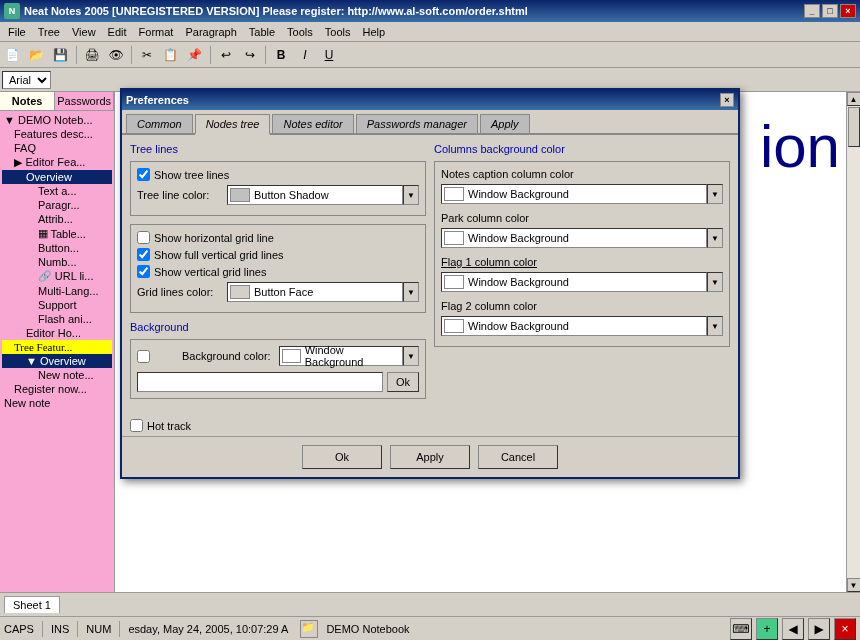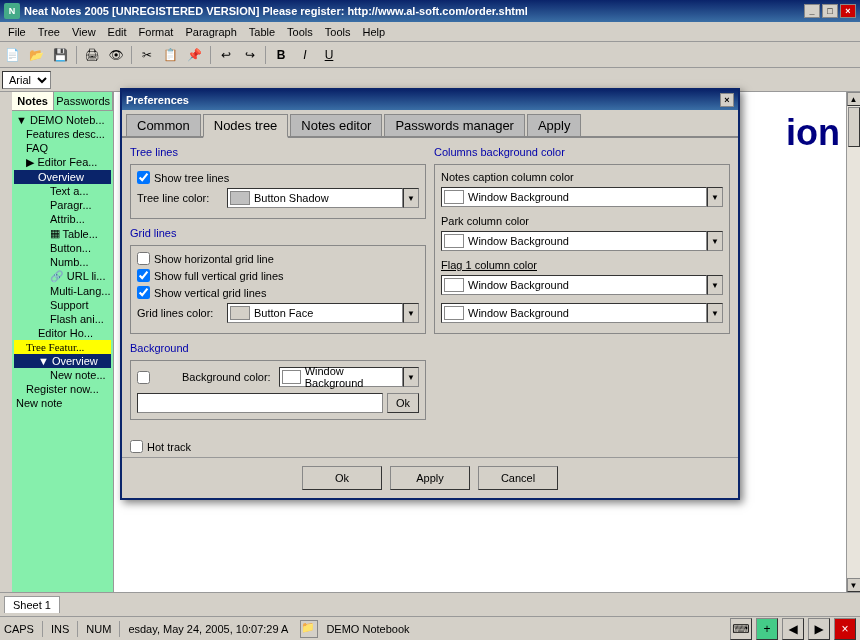--- a/index.html
+++ b/index.html
@@ -100,26 +100,25 @@
     }
 
     
     .main-area {
       display: flex;
       height: calc(640px - 22px - 20px - 26px - 24px - 24px - 24px);
     }
 
     
     .left-panel {
-      width: 102px;
-      background: #86efac;
+      width: 115px;
+      background: #f9a8d4;
       border-right: 1px solid #999;
       display: flex;
       flex-direction: column;
-      margin-left: 12px;
     }
     .tabs-row {
       display: flex;
       border-bottom: 1px solid #999;
     }
     .tab {
       flex: 1;
       text-align: center;
       padding: 3px 2px;
       cursor: pointer;
@@ -146,22 +145,22 @@
 
     
     .right-content {
       flex: 1;
       background: white;
       position: relative;
       overflow: hidden;
     }
     .content-text {
       color: #000080;
-      font-size: 36px;
-      font-weight: bold;
+      font-size: 60px;
+      font-weight: normal;
       position: absolute;
       right: 20px;
       top: 20px;
     }
 
     
     .status-bar {
       height: 24px;
       background: #d4d0c8;
       border-top: 1px solid #999;
@@ -229,24 +228,25 @@
     .dialog-tabs {
       display: flex;
       background: #d4d0c8;
       padding: 4px 4px 0;
       border-bottom: 2px solid #888;
     }
     .dialog-tab {
       padding: 3px 10px;
       border: 1px solid #888;
       cursor: pointer;
-      font-size: 13px;
+      font-size: 11px;
       background: #bbb;
       margin-right: 2px;
       border-bottom: none;
+      font-style: italic;
     }
     .dialog-tab.active {
       background: #d4d0c8;
       border-bottom: 2px solid #d4d0c8;
       margin-bottom: -2px;
       z-index: 1;
       position: relative;
     }
     .dialog-body {
       padding: 8px;
@@ -543,21 +543,20 @@
             <div class="select-wrapper">
               <div class="select-main">
                 <span class="color-swatch" style="background:#c0c0c0;"></span>
                 <span>Button Shadow</span>
               </div>
               <div class="select-arrow">▼</div>
             </div>
           </div>
         </div>
 
-        <div class="section-title">Grid lines</div>
         <div class="section-box">
           <div class="check-row">
             <input type="checkbox" id="showHoriz" style="">
             <label for="showHoriz">Show horizontal grid line</label>
           </div>
           <div class="check-row">
             <input type="checkbox" id="showFullVert" checked="" style="">
             <label for="showFullVert">Show full vertical grid lines</label>
           </div>
           <div class="check-row">
@@ -629,20 +628,21 @@
           <div class="color-row" style="margin-bottom:8px;">
             <div class="select-wrapper">
               <div class="select-main">
                 <span class="color-swatch" style="background:#ffffff;"></span>
                 <span>Window Background</span>
               </div>
               <div class="select-arrow">▼</div>
             </div>
           </div>
 
+          <div style="font-size:11px;margin-bottom:4px;">Flag 2 column color</div>
           <div class="color-row">
             <div class="select-wrapper">
               <div class="select-main">
                 <span class="color-swatch" style="background:#ffffff;"></span>
                 <span>Window Background</span>
               </div>
               <div class="select-arrow">▼</div>
             </div>
           </div>
         </div>

